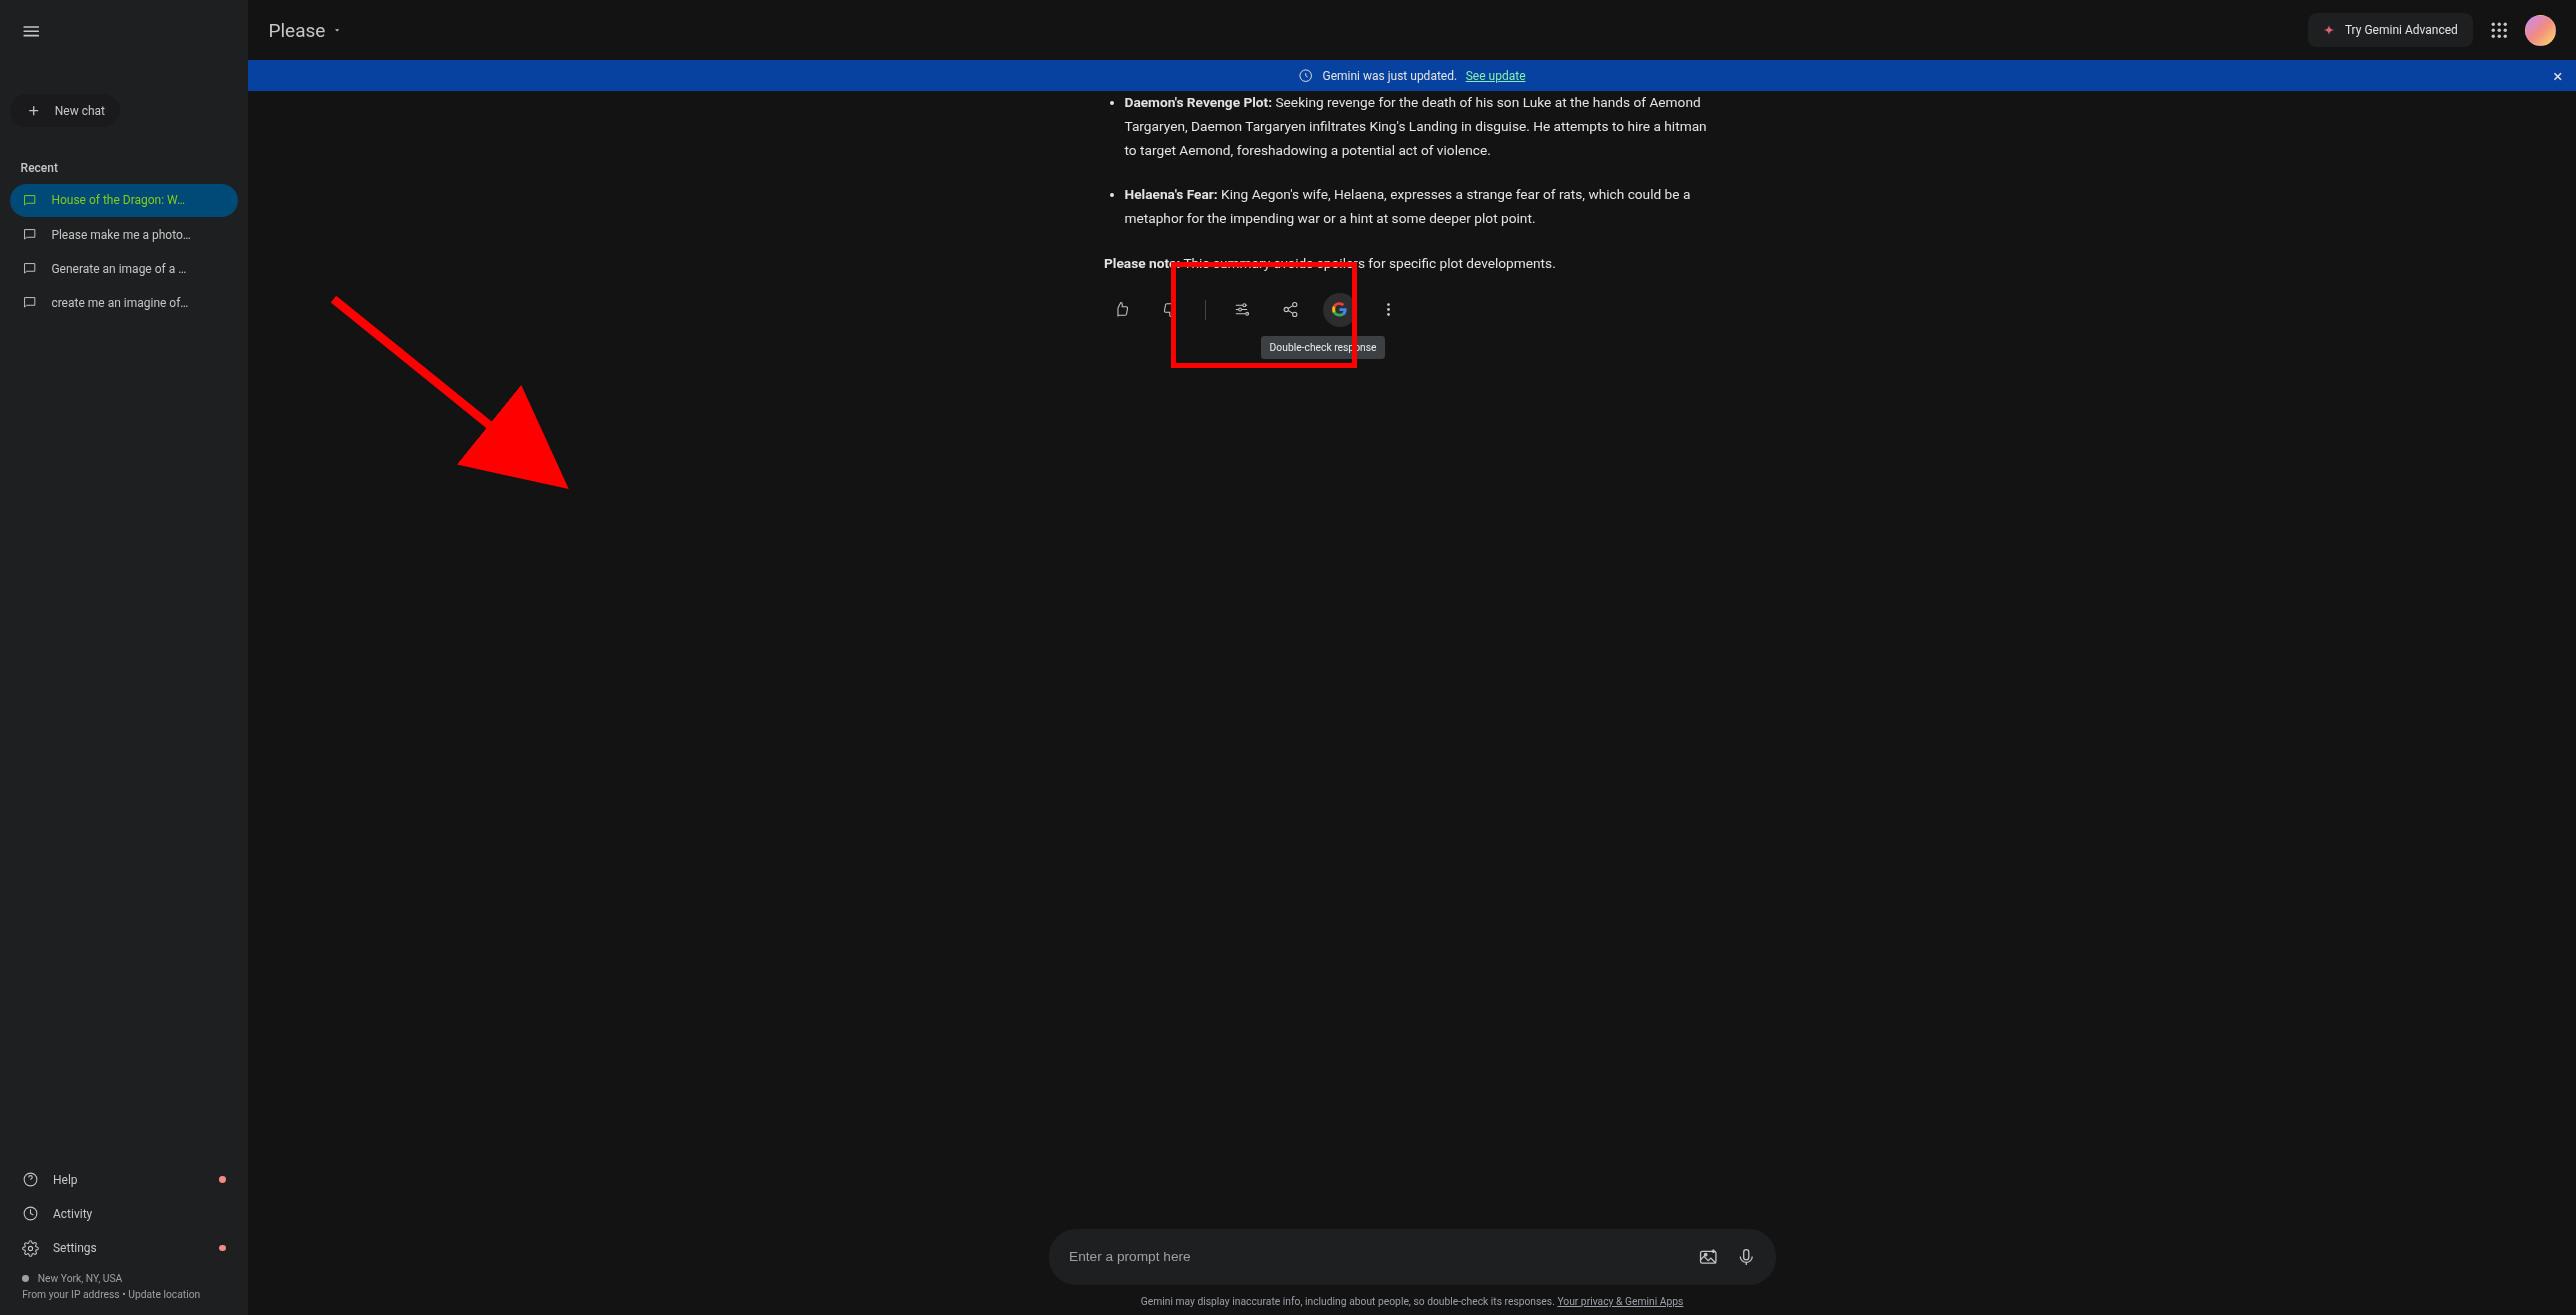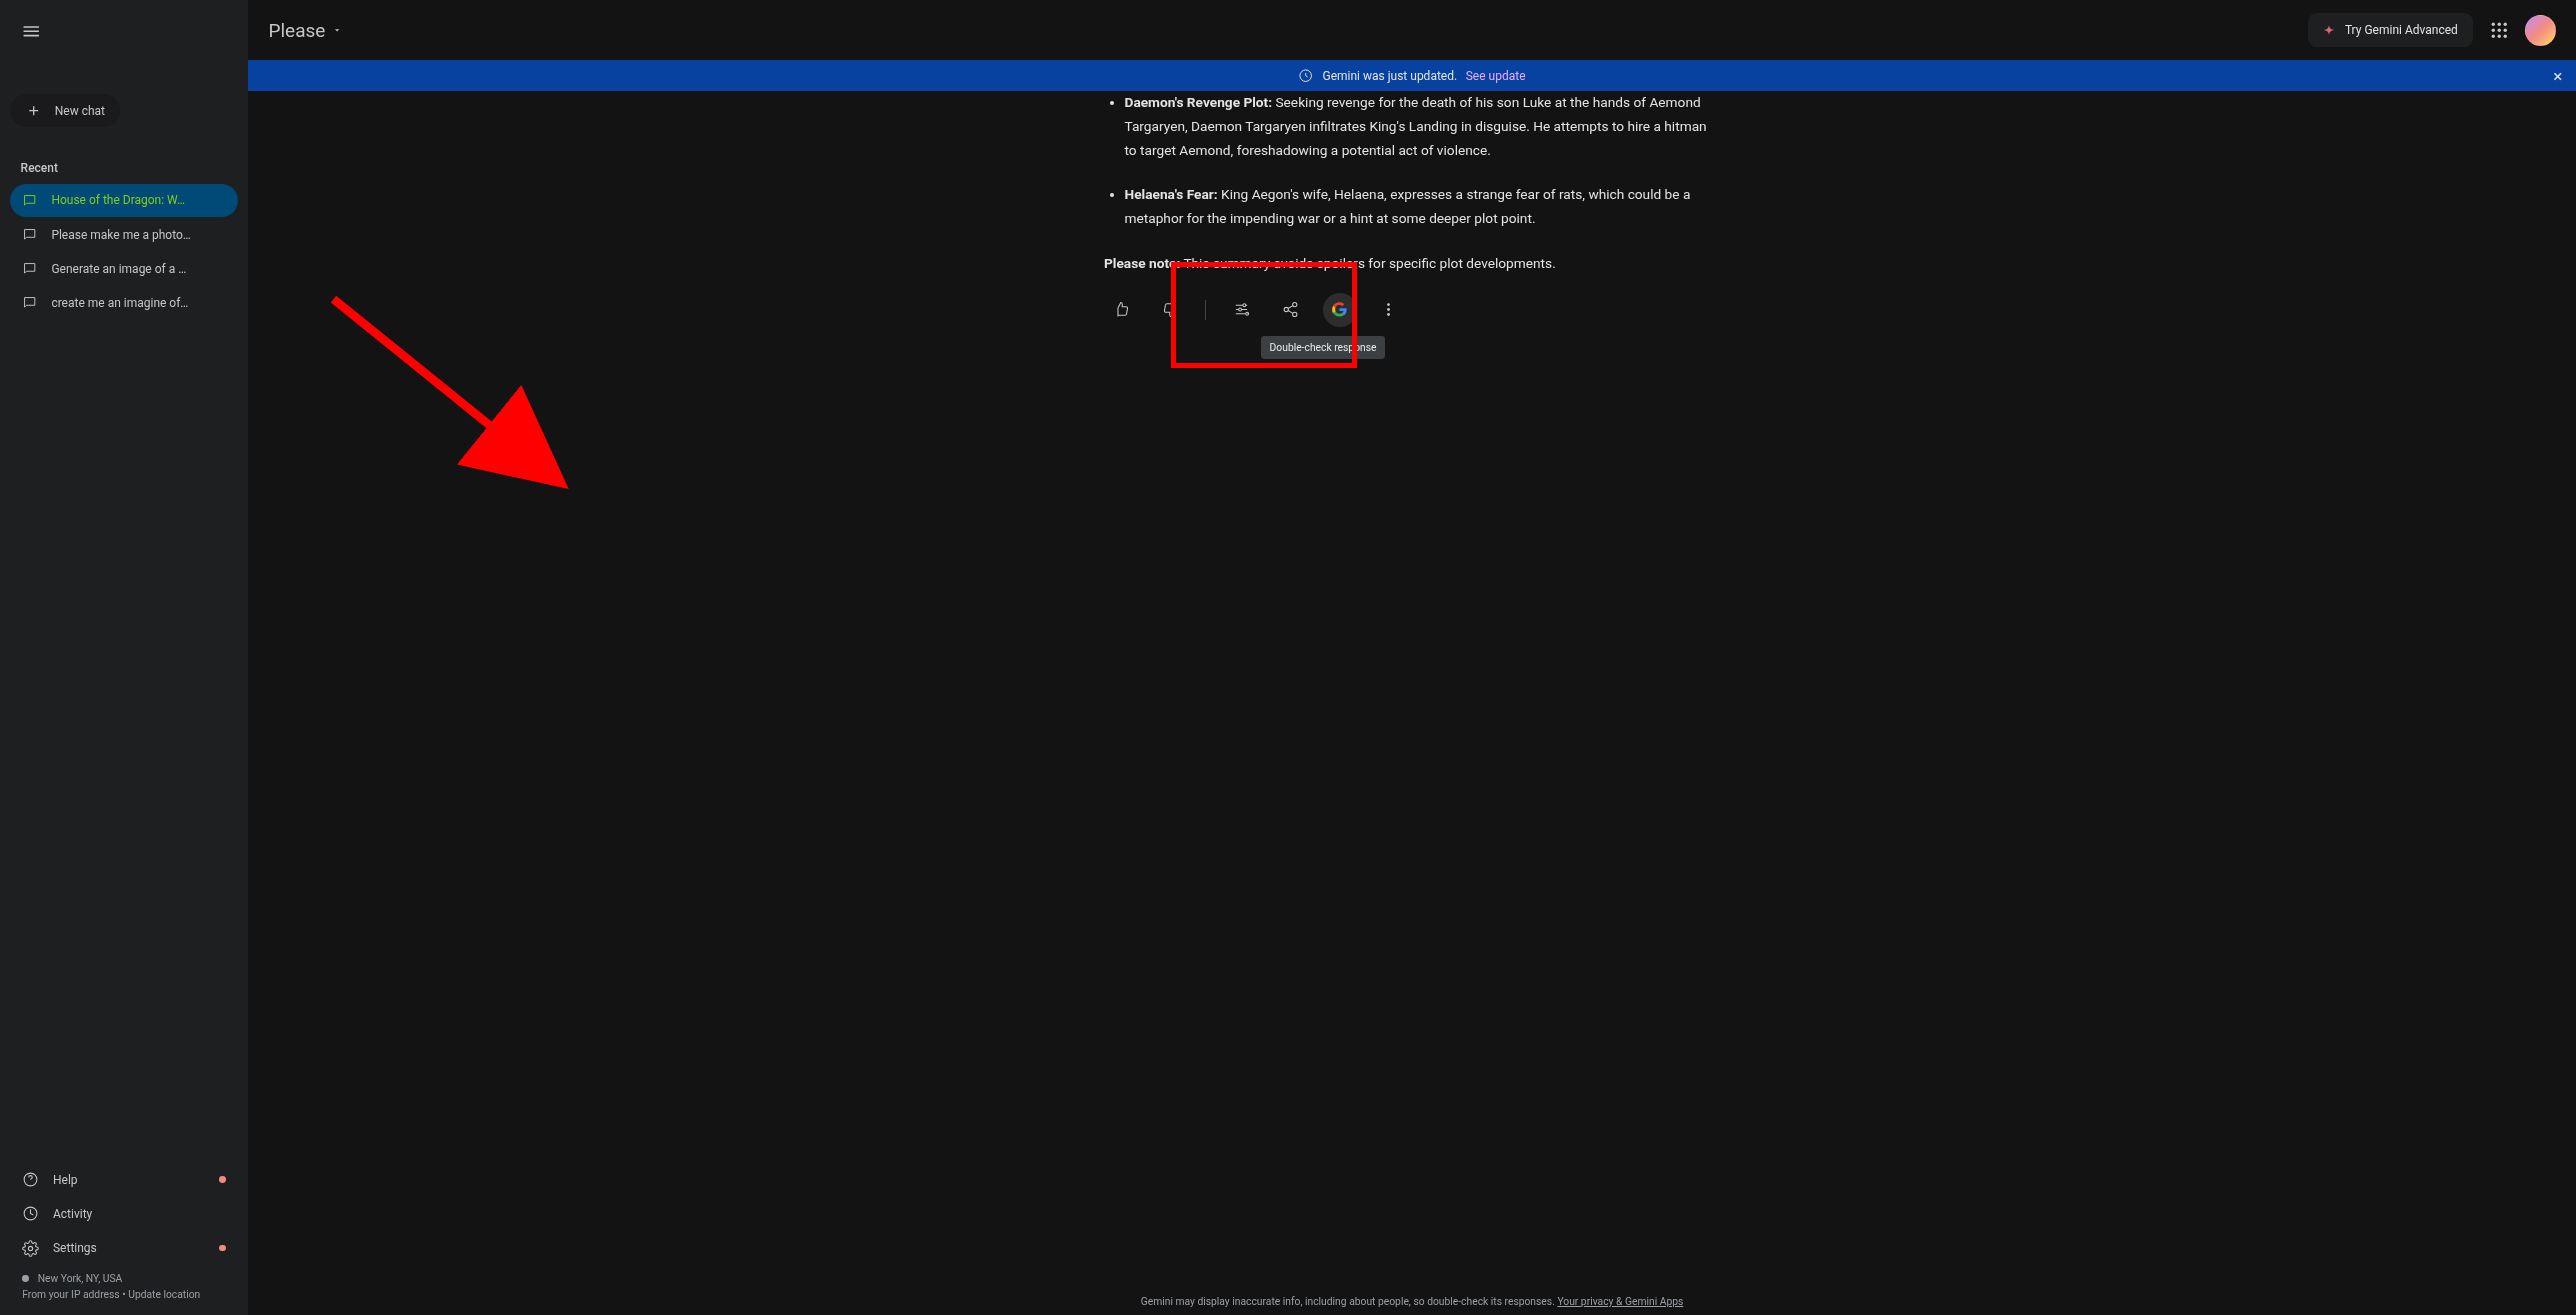--- a/index.html
+++ b/index.html
@@ -138,21 +138,21 @@
       background: #0842a0;
       height: 31px;
       display: flex;
       align-items: center;
       justify-content: center;
       gap: 8.6px;
       font-size: 12px;
       color: #e3e3e3;
       position: relative;
     }
-    .banner a { color: #f0abfc; cursor: pointer; }
+    .banner a { color: #86efac; text-decoration: underline; cursor: pointer; }
     .banner-close {
       position: absolute;
       right: 13.7px;
       cursor: pointer;
       font-size: 17px;
     }
     
     .content {
       flex: 1;
       overflow-y: auto;
@@ -455,19 +455,36 @@
     <svg class="arrow-svg" style="left:68px;top:282px;width:274px;height:222px" viewBox="0 0 320 260">
       <defs>
           <marker id="ah" markerWidth="12" markerHeight="12" refX="10" refY="6" orient="auto">
             <path d="M0 0L12 6L0 12z" fill="#ff0000"></path>
           </marker>
         </defs>
       <line x1="20" y1="20" x2="280" y2="230" stroke="#ff0000" stroke-width="10" marker-end="url(#ah)"></line>
     </svg>
 
     <div class="input-area">
+      <div class="prompt-box">
+        <input class="prompt-input" placeholder="Enter a prompt here" style="">
+        <div class="input-icon">
+          <svg width="20.5" height="20.5" viewBox="0 0 24 24" fill="none" stroke="currentColor" stroke-width="1.5">
+              <rect x="3" y="5" width="18" height="14" rx="2"></rect>
+              <path d="M3 15l4-4 5 5 3-3 6 6"></path>
+              <circle cx="9" cy="9" r="1.5" fill="currentColor"></circle>
+              <path d="M18 3v4M16 5h4" stroke-width="2"></path>
+            </svg>
+        </div>
+        <div class="input-icon">
+          <svg width="20.5" height="20.5" viewBox="0 0 24 24" fill="none" stroke="currentColor" stroke-width="1.5">
+              <rect x="9" y="3" width="6" height="12" rx="3"></rect>
+              <path d="M5 11a7 7 0 0014 0M12 18v3"></path>
+            </svg>
+        </div>
+      </div>
       <div class="disclaimer">
         <span>Gemini may display inaccurate info, including about people, so double-check its responses. </span><a>Your privacy &amp; Gemini Apps</a>
       </div>
     </div>
   </div>
 </div>
 
 
 </body></html>

